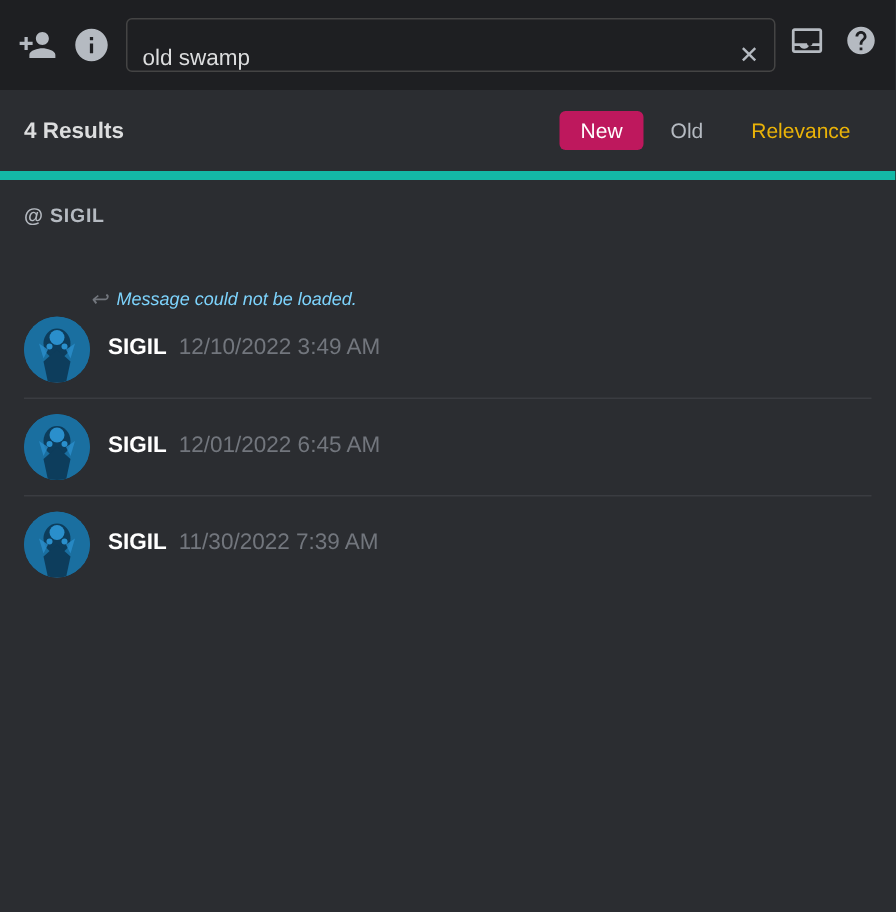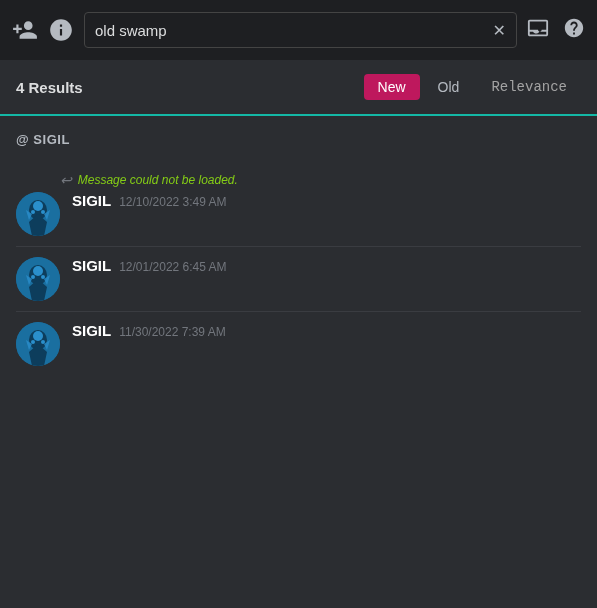--- a/index.html
+++ b/index.html
@@ -30,21 +30,21 @@
       display: flex;
       align-items: center;
     }
 
     .search-bar {
       flex: 1;
       background: #1e1f22;
       border: 1px solid #444;
       border-radius: 4px;
       display: flex;
-      align-items: center;
+      align-items: flex-end;
       padding: 0 10px;
       height: 36px;
     }
 
     .search-input {
       background: transparent;
       border: none;
       outline: none;
       color: #dcddde;
       font-size: 15px;
@@ -67,21 +67,21 @@
     .toolbar-right-icons span {
       cursor: pointer;
     }
 
     
     .results-header {
       background: #2b2d31;
       display: flex;
       align-items: center;
       padding: 14px 16px;
-      border-bottom: 2px solid #14b8a6;
+      border-bottom: 6px solid #14b8a6;
       gap: 20px;
     }
 
     .results-count {
       font-size: 15px;
       color: #dcddde;
       font-weight: 600;
       flex: 1;
     }
 
@@ -98,37 +98,36 @@
       cursor: pointer;
       color: #b5bac1;
     }
 
     .filter-tab.active {
       background: #be185d;
       color: #ffffff;
     }
 
     .filter-tab-relevance {
-      color: #a3a3a3;
+      color: #eab308;
       font-size: 14px;
       cursor: pointer;
-      font-family: Liberation Mono, monospace;
     }
 
     
     .channel-section {
       padding: 16px 16px 8px 16px;
     }
 
     .channel-label {
       font-size: 13px;
       font-weight: 700;
       color: #b5bac1;
       letter-spacing: 0.04em;
-      margin-bottom: 7px;
+      margin-bottom: 22px;
     }
 
     
     .message-list {
       display: flex;
       flex-direction: column;
     }
 
     .message-item {
       display: flex;
@@ -169,22 +168,23 @@
       gap: 8px;
     }
 
     .message-author {
       font-size: 15px;
       font-weight: 600;
       color: #ffffff;
     }
 
     .message-timestamp {
-      font-size: 12px;
+      font-size: 15px;
       color: #72767d;
+      margin-top: 12px;
     }
 
     .message-text {
       font-size: 14px;
       color: #dcddde;
     }
 
     .highlight {
       background: #7d6514;
       color: #ffffff;
@@ -264,21 +264,21 @@
 </div>
 
 <div class="message-list">
 
   <div class="message-item">
     <div style="position:absolute; left:0; top:0; bottom:0; width:3px;"></div>
     <div style="display:flex; flex-direction:column; width:100%;">
 
       <div class="reply-indicator">
         <span class="reply-arrow">↩</span>
-        <span style="font-style:italic; color:#84cc16;">Message could not be loaded.</span>
+        <span style="font-style:italic; color:#7dd3fc;">Message could not be loaded.</span>
       </div>
 
       <div style="display:flex; gap:12px;">
         <div class="avatar">
           <svg viewBox="0 0 44 44" xmlns="http://www.w3.org/2000/svg">
             <circle cx="22" cy="22" r="22" fill="#1a6fa0"></circle>
 
             <ellipse cx="22" cy="18" rx="9" ry="10" fill="#0d3d5c"></ellipse>
             <circle cx="22" cy="14" r="5" fill="#2a8fcc"></circle>
             <polygon points="13,30 22,22 31,30 28,44 16,44" fill="#0d3d5c"></polygon>

